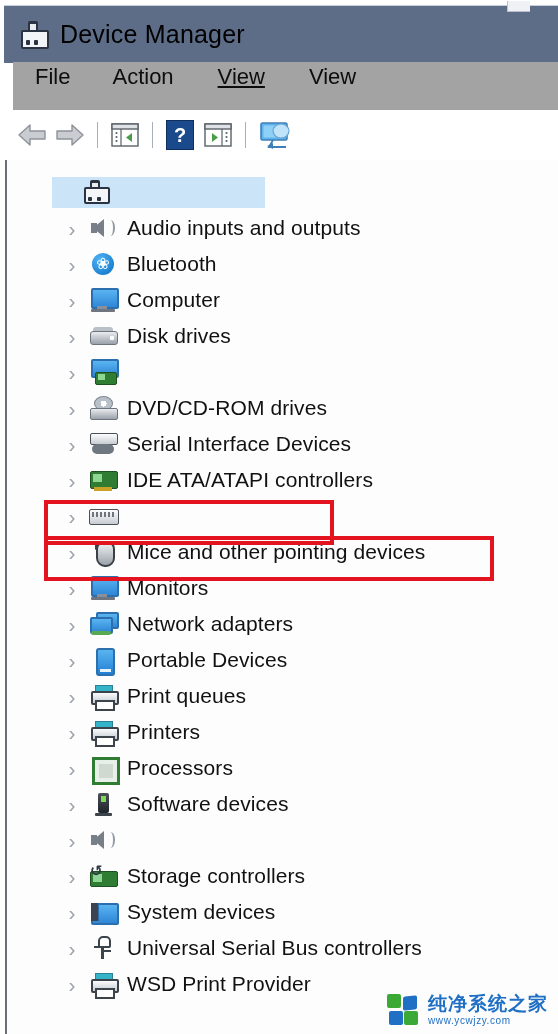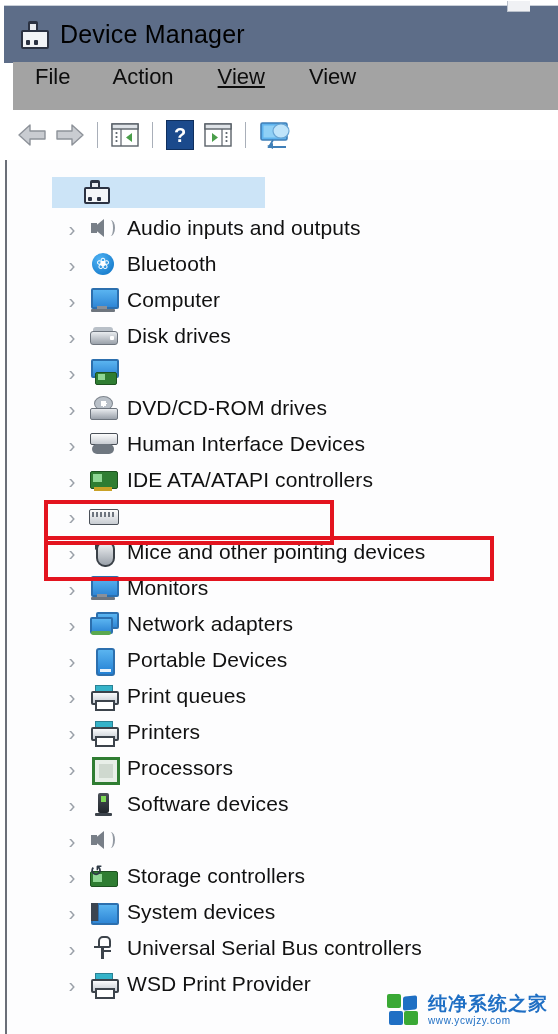--- a/index.html
+++ b/index.html
@@ -389,21 +389,21 @@
       </div>
       <div class="lbl">DVD/CD-ROM drives</div>
     </div>
 
     <div class="row" style="top:266px">
       <div class="chev">›</div>
       <div class="ico">
         <span class="ic-hid-k"></span>
           <span class="ic-hid-p"></span>
       </div>
-      <div class="lbl">Human Interface Devices</div>
+      <div class="lbl">Serial Interface Devices</div>
     </div>
 
     <div class="row" style="top:302px">
       <div class="chev">›</div>
       <div class="ico">
         <span class="ic-card"></span>
           <span class="ic-card-chip"></span>
           <span class="ic-card-pins"></span>
       </div>
       <div class="lbl">IDE ATA/ATAPI controllers</div>

